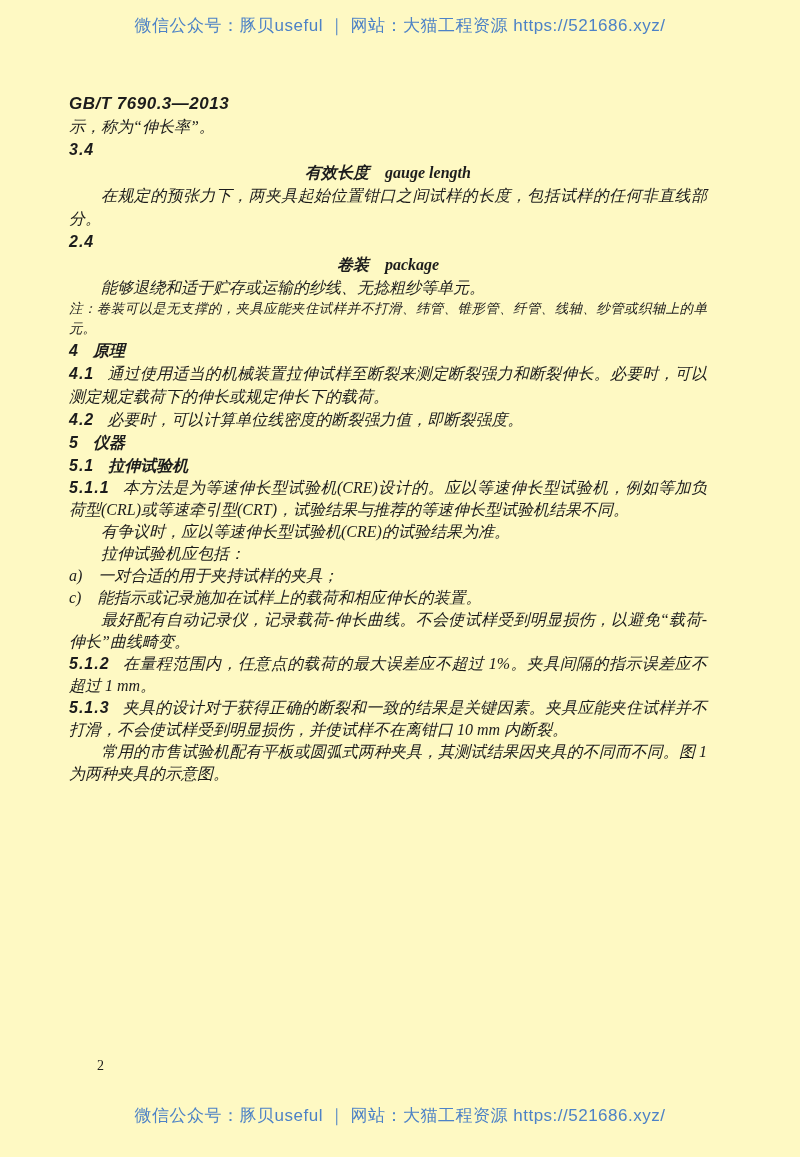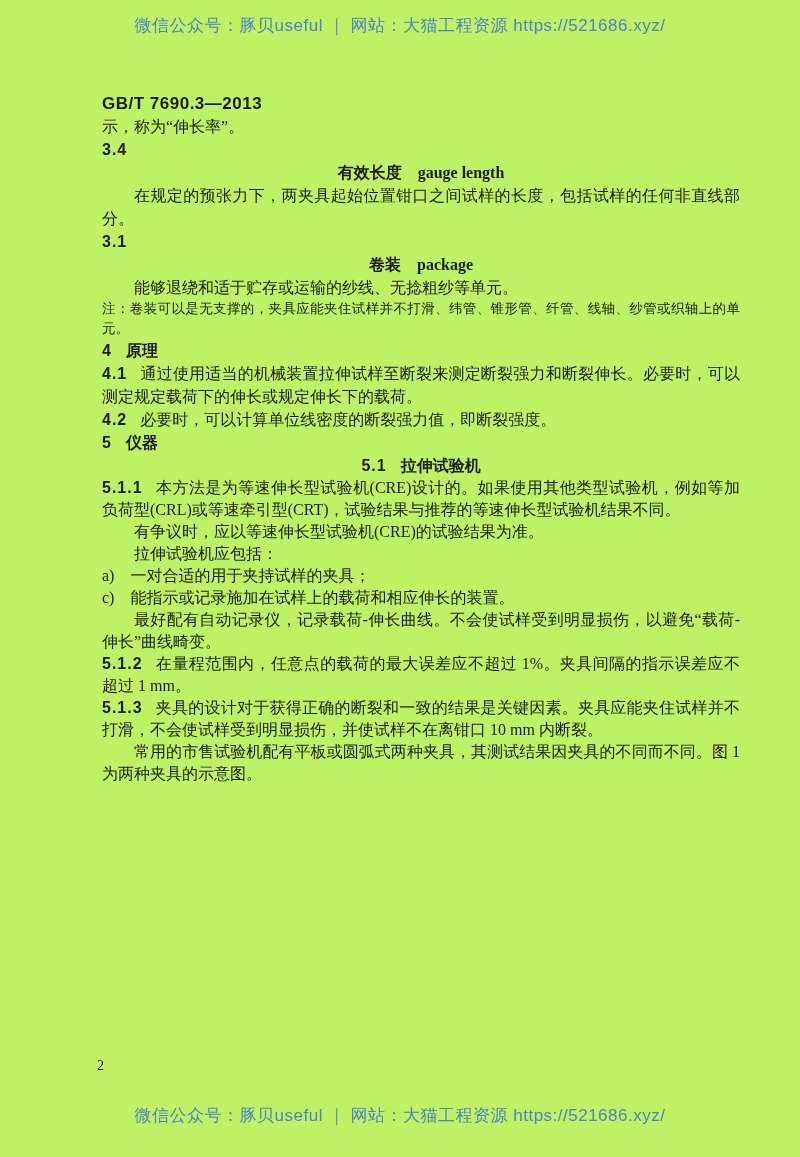--- a/index.html
+++ b/index.html
@@ -4,45 +4,46 @@
 <style>
   html, body {
     margin: 0;
     padding: 0;
     background: #ffffff;
   }
   .page {
     position: relative;
     width: 800px;
     height: 1157px;
-    background: #bef264;
+    background: #fef9c3;
     overflow: hidden;
     font-family: "Liberation Serif", "DejaVu Serif", serif;
     color: #1c1c1c;
   }
   .watermark {
     position: absolute;
     left: 0;
     width: 100%;
     text-align: center;
     font-family: "Liberation Sans", "DejaVu Sans", sans-serif;
     font-size: 17px;
     letter-spacing: 0.5px;
     color: #4d82c6;
   }
   .wm-top { top: 14px; }
   .wm-bottom { top: 1104px; }
 
   .doc {
     position: absolute;
-    left: 102px;
+    left: 69px;
     top: 92px;
     width: 638px;
     font-size: 16px;
     line-height: 23px;
+    font-style: italic;
   }
   .doc p, .doc div { margin: 0; padding: 0; }
 
   .doc-header {
     font-family: "Liberation Sans", "DejaVu Sans", sans-serif;
     font-weight: bold;
     font-size: 17px;
     line-height: 23px;
     letter-spacing: 0.5px;
   }
@@ -72,21 +73,21 @@
     text-align: justify;
   }
   .sec-heading {
     font-family: "Liberation Sans", "DejaVu Sans", sans-serif;
     font-weight: bold;
   }
   .sec-heading .snum { margin-right: 14px; letter-spacing: 1px; }
   .h-sec4 { margin-top: 16px; }
   .p41 { margin-top: 17px; }
   .h-sec5 { margin-top: 17px; }
-  .h-51  { margin-top: 19px; text-align: center; }
+  .h-51  { margin-top: 19px; }
   .lh22 { line-height: 22px; }
   .p511 { margin-top: 6px; }
   .list-item { margin-left: 32px; }
   .item-label { margin-right: 16px; }
   .page-number {
     position: absolute;
     left: 97px;
     top: 1058px;
     font-size: 14px;
     font-family: "Liberation Serif", "DejaVu Serif", serif;
@@ -104,21 +105,21 @@
     <div class="doc-header">GB/T 7690.3—2013</div>
 
     <p class="para first-body">示，称为“伸长率”。</p>
 
     <div class="cnum">3.4</div>
     <div class="term-line">
       <span>有效长度</span><span class="term-en">gauge length</span>
     </div>
     <p class="para ind2">在规定的预张力下，两夹具起始位置钳口之间试样的长度，包括试样的任何非直线部分。</p>
 
-    <div class="cnum">3.1</div>
+    <div class="cnum">2.4</div>
     <div class="term-line">
       <span>卷装</span><span class="term-en">package</span>
     </div>
     <p class="para ind2">能够退绕和适于贮存或运输的纱线、无捻粗纱等单元。</p>
     <p class="note-line">注：卷装可以是无支撑的，夹具应能夹住试样并不打滑、纬管、锥形管、纤管、线轴、纱管或织轴上的单元。</p>
 
     <div class="sec-heading h-sec4">
       <span class="snum">4</span><span>原理</span>
     </div>
     <p class="para p41">
@@ -129,21 +130,21 @@
     </p>
 
     <div class="sec-heading h-sec5">
       <span class="snum">5</span><span>仪器</span>
     </div>
     <div class="sec-heading h-51">
       <span class="snum">5.1</span><span>拉伸试验机</span>
     </div>
 
     <p class="para lh22 p511">
-      <span class="cnum">5.1.1</span><span>本方法是为等速伸长型试验机(CRE)设计的。如果使用其他类型试验机，例如等加负荷型(CRL)或等速牵引型(CRT)，试验结果与推荐的等速伸长型试验机结果不同。</span>
+      <span class="cnum">5.1.1</span><span>本方法是为等速伸长型试验机(CRE)设计的。应以等速伸长型试验机，例如等加负荷型(CRL)或等速牵引型(CRT)，试验结果与推荐的等速伸长型试验机结果不同。</span>
     </p>
     <p class="para lh22 ind2">有争议时，应以等速伸长型试验机(CRE)的试验结果为准。</p>
     <p class="para lh22 ind2">拉伸试验机应包括：</p>
 
     <p class="para lh22 list-item">
       <span class="item-label">a)</span><span>一对合适的用于夹持试样的夹具；</span>
     </p>
     <p class="para lh22 list-item">
       <span class="item-label">c)</span><span>能指示或记录施加在试样上的载荷和相应伸长的装置。</span>
     </p>

